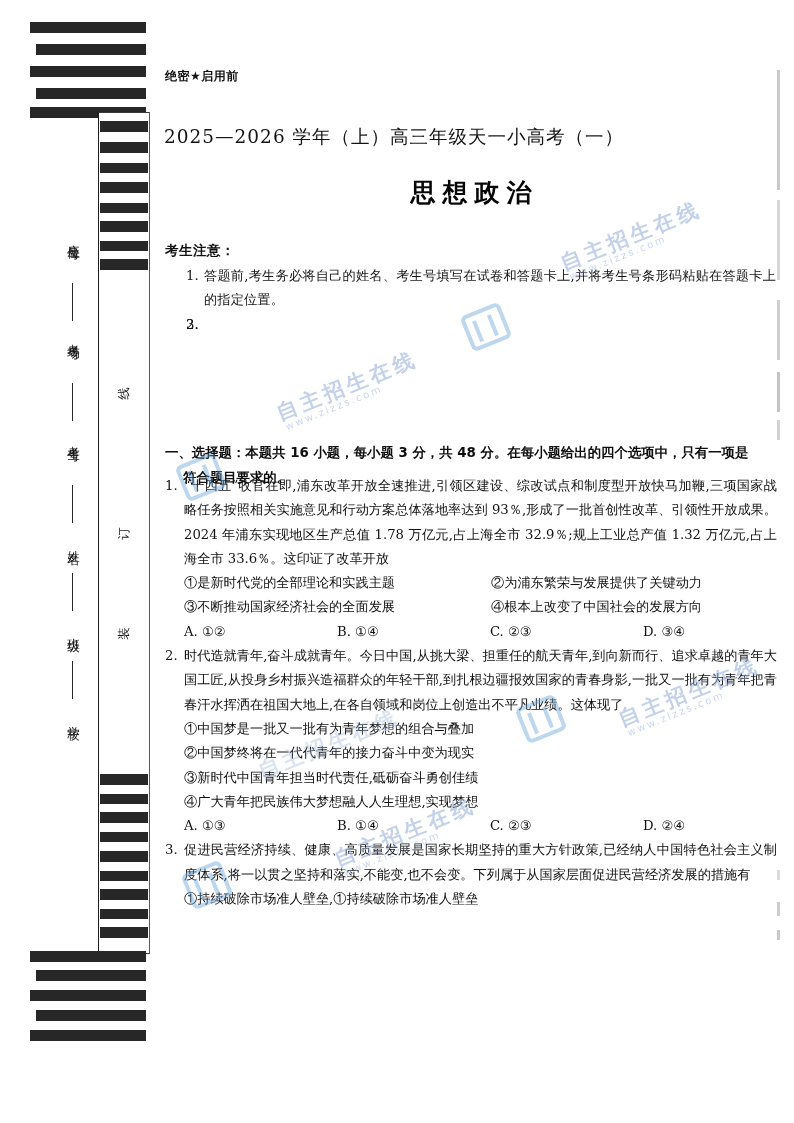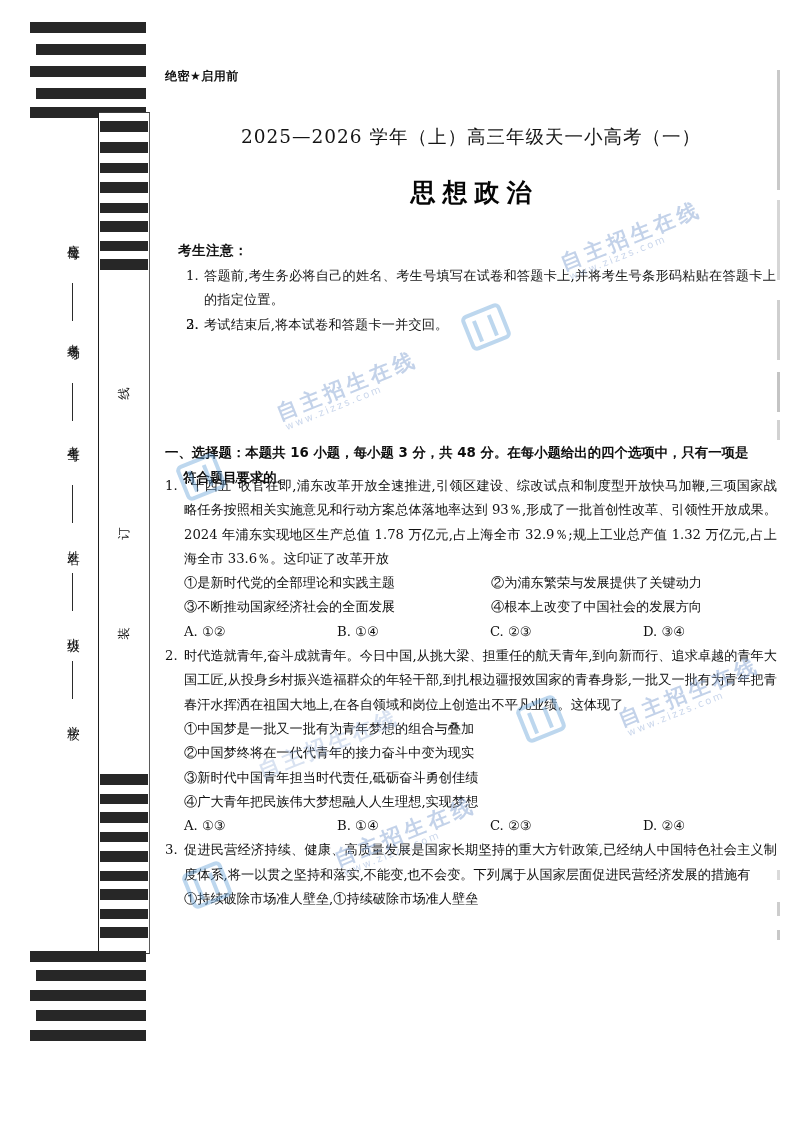--- a/index.html
+++ b/index.html
@@ -124,21 +124,21 @@
     font-size: 12px;
     font-weight: bold;
     letter-spacing: 0.5px;
     color: #111;
   }
 
   .doc-title {
     position: absolute;
     left: 0; right: 0;
     top: 124px;
-    text-align: center;
+    text-align: left;
     font-size: 18.5px;
     font-family: "DejaVu Serif", "Liberation Serif", serif;
     letter-spacing: 1px;
     color: #141414;
     white-space: nowrap;
   }
 
   .subject-title {
     position: absolute;
     left: 0; right: 0;
@@ -147,21 +147,21 @@
     font-family: "DejaVu Sans", "Liberation Sans", sans-serif;
     font-size: 25px;
     font-weight: bold;
     letter-spacing: 7px;
     text-indent: 7px;
     color: #060606;
   }
 
   .notice-head {
     position: absolute;
-    left: 14px;
+    left: 1px;
     top: 242px;
     font-family: "DejaVu Sans", "Liberation Sans", sans-serif;
     font-size: 13.5px;
     font-weight: bold;
     letter-spacing: 0.5px;
     color: #111;
   }
 
   .notice-list {
     position: absolute;
@@ -382,21 +382,20 @@
     <div class="notice-list">
       <div class="notice-item">
         <span class="notice-num">1.</span>
         <span>答题前,考生务必将自己的姓名、考生号填写在试卷和答题卡上,并将考生号条形码粘贴在答题卡上的指定位置。</span>
       </div>
       <div class="notice-item">
         <span class="notice-num">2.</span>
       </div>
       <div class="notice-item">
         <span class="notice-num">3.</span>
-        <span>考试结束后,将本试卷和答题卡一并交回。</span>
       </div>
     </div>
 
     <div class="section-head">
       <span>一、选择题：</span><span>本题共 16 小题，每小题 3 分，共 48 分。在每小题给出的四个选项中，只有一项是</span>
       <span class="cont">符合题目要求的。</span>
     </div>
 
     <div class="questions">
 

